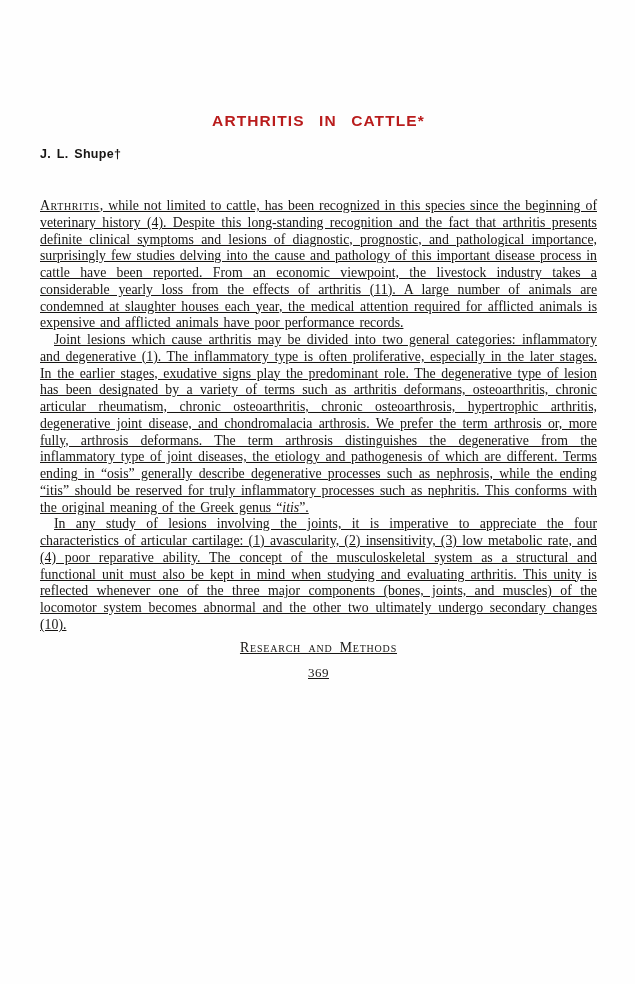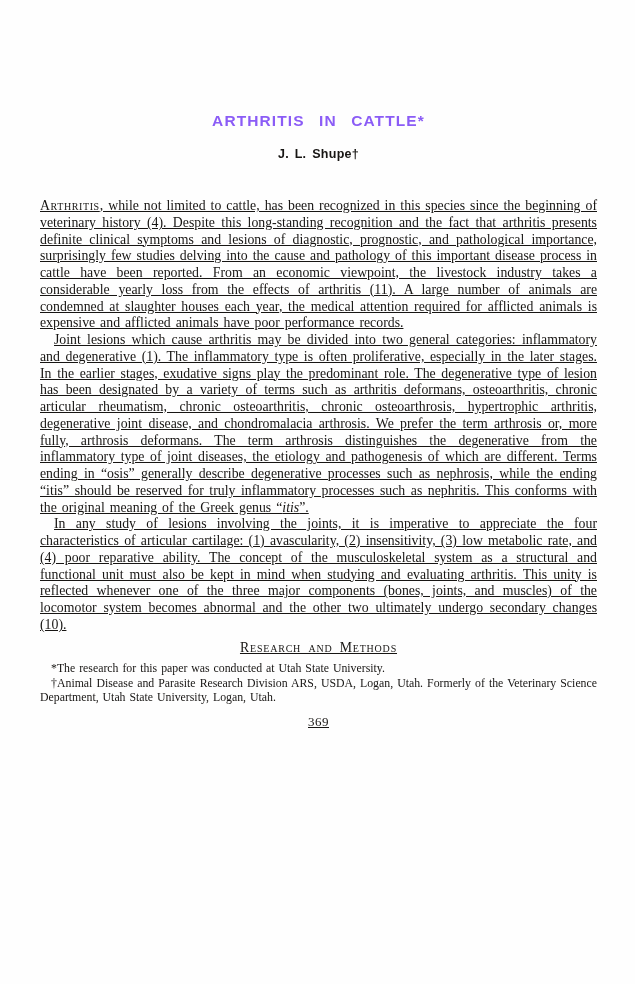--- a/index.html
+++ b/index.html
@@ -20,25 +20,24 @@
     font-family: "Liberation Serif", serif;
   }
   .title {
     margin: 112px 0 0 0;
     text-align: center;
     font-family: "Liberation Sans", sans-serif;
     font-weight: bold;
     font-size: 15.5px;
     letter-spacing: 1.1px;
     word-spacing: 9px;
-    color: #8b5cf6;
+    color: #b91c1c;
   }
   .author {
     margin: 17px 0 0 0;
-    text-align: center;
     font-family: "Liberation Sans", sans-serif;
     font-weight: bold;
     font-size: 12.5px;
     letter-spacing: 0.3px;
     word-spacing: 2px;
   }
   .body-text {
     margin-top: 37px;
     font-size: 13.8px;
     line-height: 16.75px;
@@ -111,21 +110,17 @@
 
     <p><span>Joint lesions which cause arthritis may be divided into two general categories: inflammatory and degenerative (1). The inflammatory type is often proliferative, especially in the later stages. In the earlier stages, exudative signs play the predominant role. The degenerative type of lesion has been designated by a variety of terms such as arthritis deformans, osteoarthritis, chronic articular rheumatism, chronic osteoarthritis, chronic osteoarthrosis, hypertrophic arthritis, degenerative joint disease, and chondromalacia arthrosis. We prefer the term arthrosis or, more fully, arthrosis deformans. The term arthrosis distinguishes the degenerative from the inflammatory type of joint diseases, the etiology and pathogenesis of which are different. Terms ending in “osis” generally describe degenerative processes such as nephrosis, while the ending “itis” should be reserved for truly inflammatory processes such as nephritis. This conforms with the original meaning of the Greek genus “</span><span class="italic">itis</span><span>”.</span></p>
 
     <p>In any study of lesions involving the joints, it is imperative to appreciate the four characteristics of articular cartilage: (1) avascularity, (2) insensitivity, (3) low metabolic rate, and (4) poor reparative ability. The concept of the musculoskeletal system as a structural and functional unit must also be kept in mind when studying and evaluating arthritis. This unity is reflected whenever one of the three major components (bones, joints, and muscles) of the locomotor system becomes abnormal and the other two ultimately undergo secondary changes (10).</p>
 
     <h3 class="section-heading">Research and Methods</h3>
 
 
   </div>
 
-  <div class="footnotes">
-    <p>*The research for this paper was conducted at Utah State University.</p>
-    <p>†Animal Disease and Parasite Research Division ARS, USDA, Logan, Utah. Formerly of the Veterinary Science Department, Utah State University, Logan, Utah.</p>
-  </div>
 
   <div class="page-number">369</div>
 
 
 </div>
 
 </body></html>

